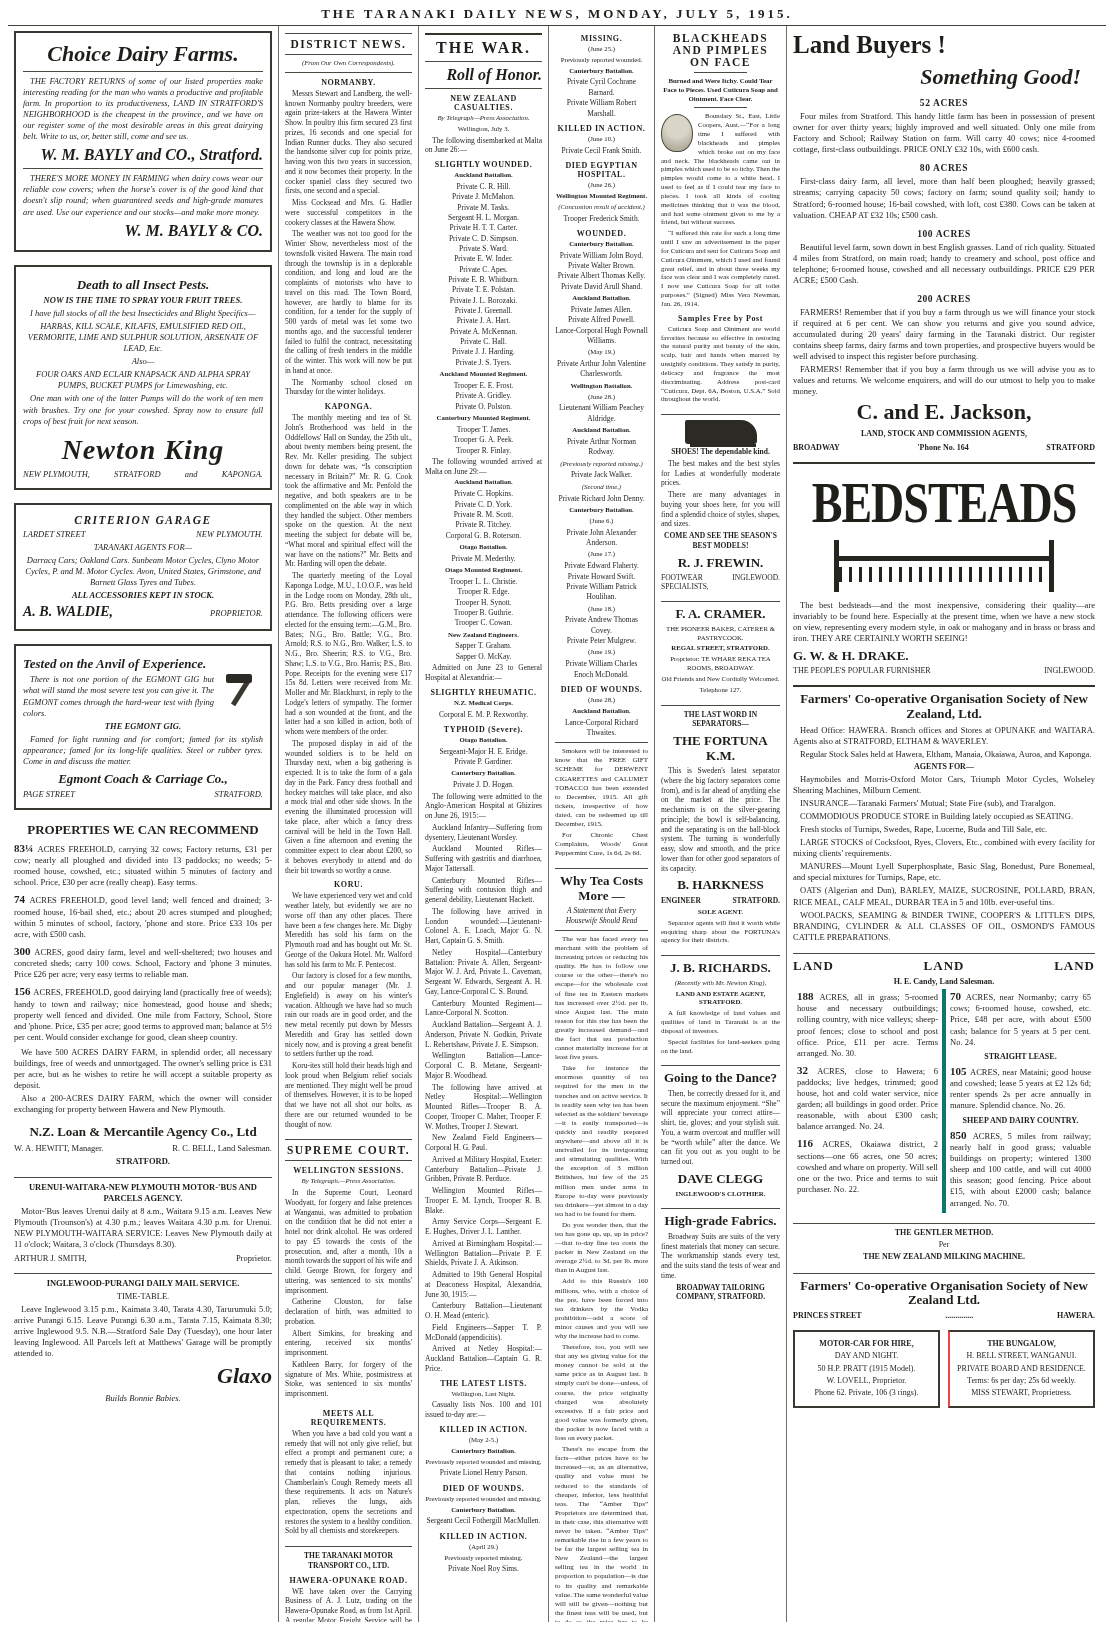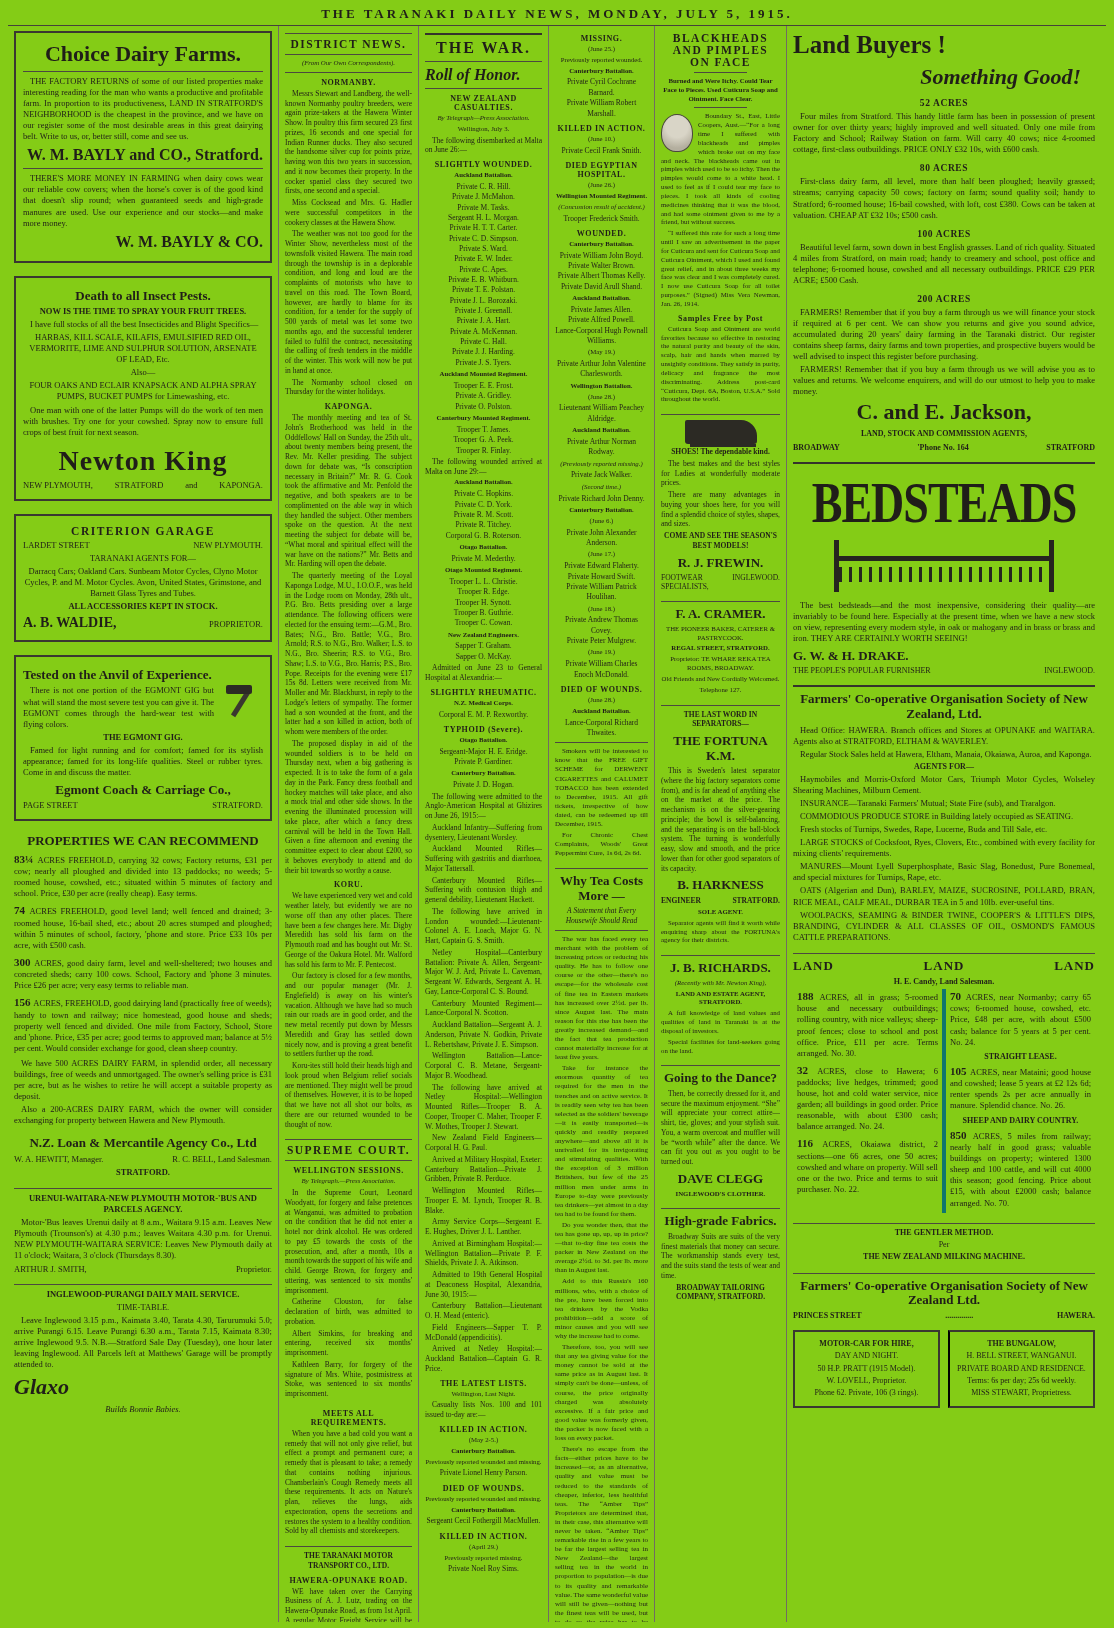--- a/index.html
+++ b/index.html
@@ -1,44 +1,44 @@
 <!DOCTYPE html>
 <html><head>
 <meta charset="utf-8">
 <style>
   html,body{margin:0;padding:0;background:#c9c6bb;}
-  .page{position:relative;width:1114px;height:1628px;background:#84cc16;box-sizing:border-box;
+  .page{position:relative;width:1114px;height:1628px;background:#ffffff;box-sizing:border-box;
         padding:4px 8px 0;font-family:"Liberation Serif","DejaVu Serif",serif;color:#201e19;overflow:hidden;}
   .masthead{text-align:center;font-weight:bold;font-size:13px;letter-spacing:3px;
             padding:2px 0 3px;border-bottom:1px solid #45423a;}
   .columns{display:flex;height:1596px;}
   .col{box-sizing:border-box;padding:3px 6px 0;overflow:hidden;flex:0 0 auto;}
   .col + .col{border-left:1px solid #716d61;}
 
   .sec{margin:0 0 10px;}
-  .sec.box{border:2px solid #3a3831;padding:6px 7px;margin:2px 0 13px;}
+  .sec.box{border:2px solid #3a3831;padding:6px 7px;margin:2px 0 13px;font-style:italic;}
 
   .b-p{font-size:7.5px;line-height:1.3;text-align:justify;text-indent:7px;margin:0 0 2px;}
   .b-p b{font-size:1.3em;}
   .b-p.lead{text-indent:0;margin-bottom:4px;}
   .b-p.sm{font-size:6.8px;}
   .b-pc{font-size:7.5px;line-height:1.3;text-align:center;margin:2px 0;}
   .b-pc.sm{font-size:6.8px;}
   .b-lines{font-size:7.5px;line-height:1.38;text-align:center;white-space:pre-line;margin:1px 0;}
   .bold{font-weight:bold;} .it{font-style:italic;} .left{text-align:left;} .right{text-align:right;}
 
   .b-h1{font-size:22px;font-weight:bold;text-align:center;line-height:1.05;margin:3px 0 6px;}
   .b-h1.left{text-align:left;font-size:25px;}
   .b-h2{font-size:13px;font-weight:bold;text-align:center;line-height:1.12;margin:5px 0 3px;}
   .b-h2.left{text-align:left;}
   .b-h2s{font-size:11.5px;font-weight:bold;letter-spacing:1.5px;text-align:center;margin:3px 0;}
   .b-h2s.lg{font-size:16px;letter-spacing:2px;}
   .b-h3{font-size:8px;font-weight:bold;letter-spacing:.6px;text-align:center;margin:5px 0 2px;}
   .b-h3.lg{font-size:9.5px;margin:8px 0 3px;}
-  .b-sc{font-style:italic;font-weight:bold;font-size:16px;text-align:left;margin:4px 0;}
+  .b-sc{font-style:italic;font-weight:bold;font-size:16px;text-align:right;margin:4px 0;}
   .b-sc.lg{font-size:22px;}
   .b-sc.right{text-align:right;padding-right:14px;}
   .b-big{font-size:28px;font-weight:bold;text-align:center;letter-spacing:1px;margin:7px 0 2px;}
   .b-giant{font-size:46px;font-weight:bold;text-align:center;letter-spacing:-1px;line-height:1;
            margin:10px 0 20px;transform:scaleY(1.25);transform-origin:top;}
   .b-sig{font-size:16px;font-weight:bold;text-align:right;margin:4px 0;}
   .b-row{display:flex;justify-content:space-between;align-items:baseline;font-size:7.5px;margin:3px 0;}
   .b-row.bold{font-weight:bold;}
   .b-row.landrow span{font-size:13px;font-weight:bold;letter-spacing:1px;}
   .b-row.firstbig span:first-child{font-size:14px;font-weight:bold;}
@@ -53,21 +53,21 @@
   .col:nth-child(6) .b-p{font-size:8.5px;}
   .col:nth-child(6) .b-pc{font-size:8px;}
   .col:nth-child(6) .b-row{font-size:8px;}
   .col:nth-child(4) .b-p{font-size:7px;}
 
   .subcols{display:flex;margin-top:2px;}
   .subcol{flex:1;min-width:0;padding:0 4px;}
   .subcol + .subcol{border-left:4px solid #0f766e;}
   .subcols.colbox{gap:8px;}
   .subcols.colbox .subcol{border:2px solid #3a3831;padding:5px;}
-  .subcols.colbox .subcol + .subcol{border-left:2px solid #000000;font-family:Liberation Serif, serif;}
+  .subcols.colbox .subcol + .subcol{border-left:2px solid #ef4444;font-family:Liberation Serif, serif;}
 
   .icon{margin:2px auto;}
   .icon-hammer{width:44px;height:34px;position:relative;float:right;margin:0 0 2px 5px;}
   .icon-hammer::before{content:"";position:absolute;left:19px;top:5px;width:5px;height:28px;background:#3a382f;transform:rotate(32deg);}
   .icon-hammer::after{content:"";position:absolute;left:7px;top:0;width:26px;height:9px;background:#2c2a24;border-radius:2px;}
   .icon-portrait{width:30px;height:36px;border:1px solid #4a473e;border-radius:50% 50% 46% 46%;
     background:radial-gradient(circle at 50% 32%,#d9d5c7 0 38%,#b4af9f 75%);float:left;margin:2px 5px 2px 0;}
   .icon-shoe{width:72px;height:24px;background:#2c2a24;border-radius:2px 16px 3px 3px;margin:5px auto 3px;position:relative;}
   .icon-shoe::after{content:"";position:absolute;left:5px;bottom:-3px;width:66px;height:3px;background:#2c2a24;}
   .icon-bed{width:210px;height:52px;margin:0 auto 8px;border-left:5px solid #26241f;border-right:5px solid #26241f;position:relative;}

